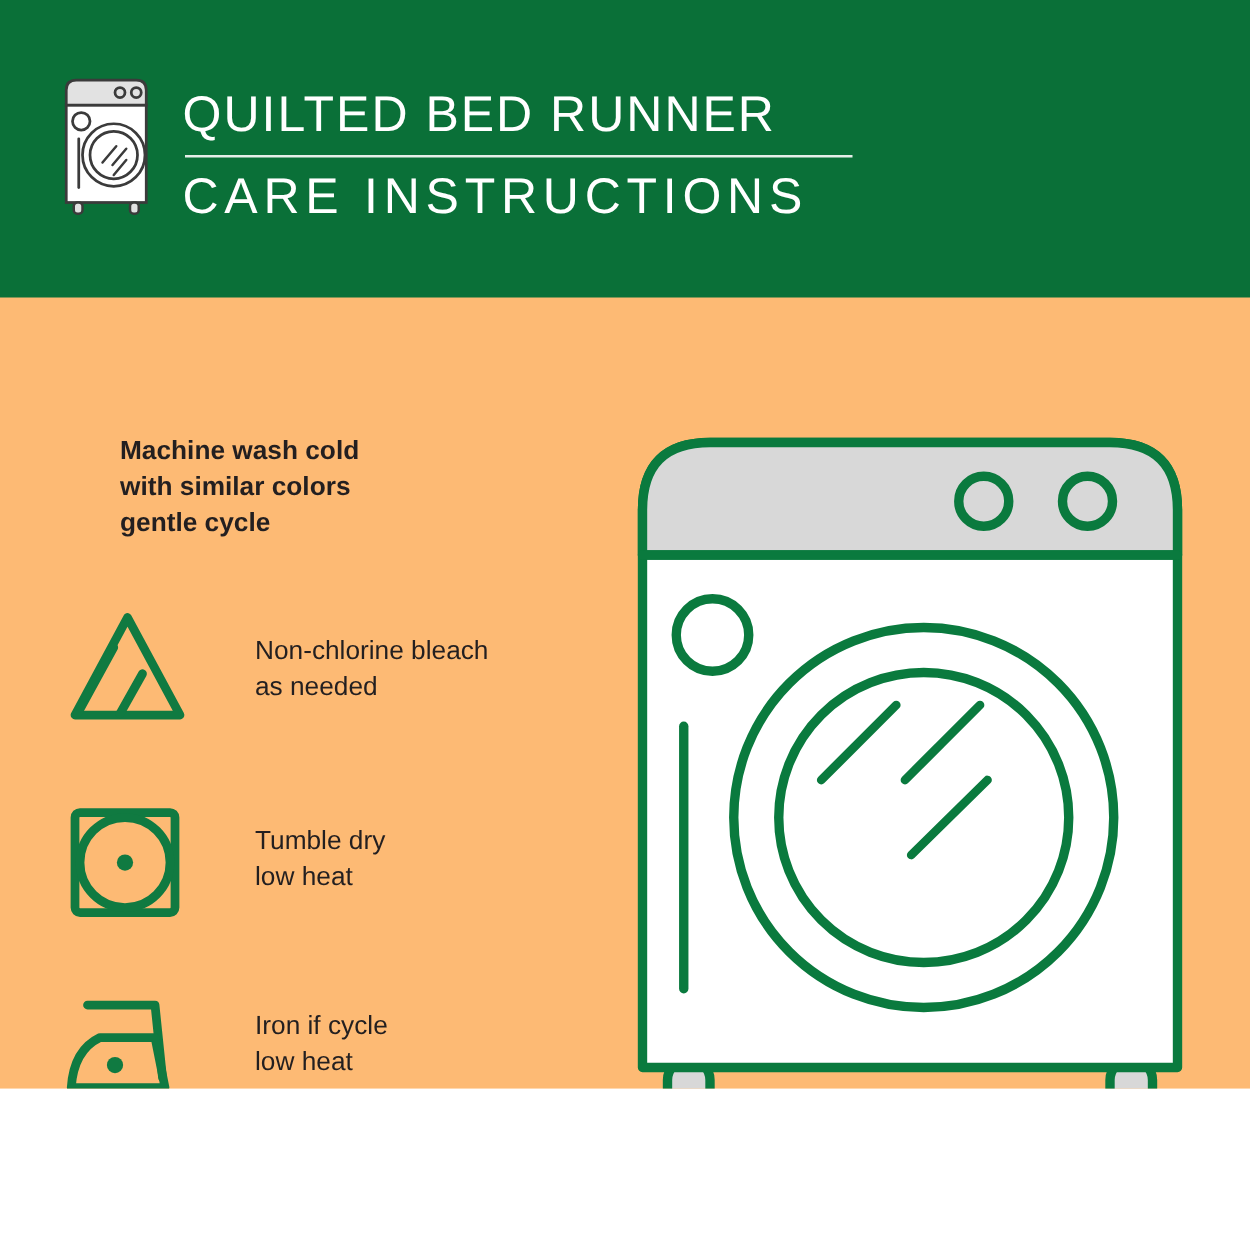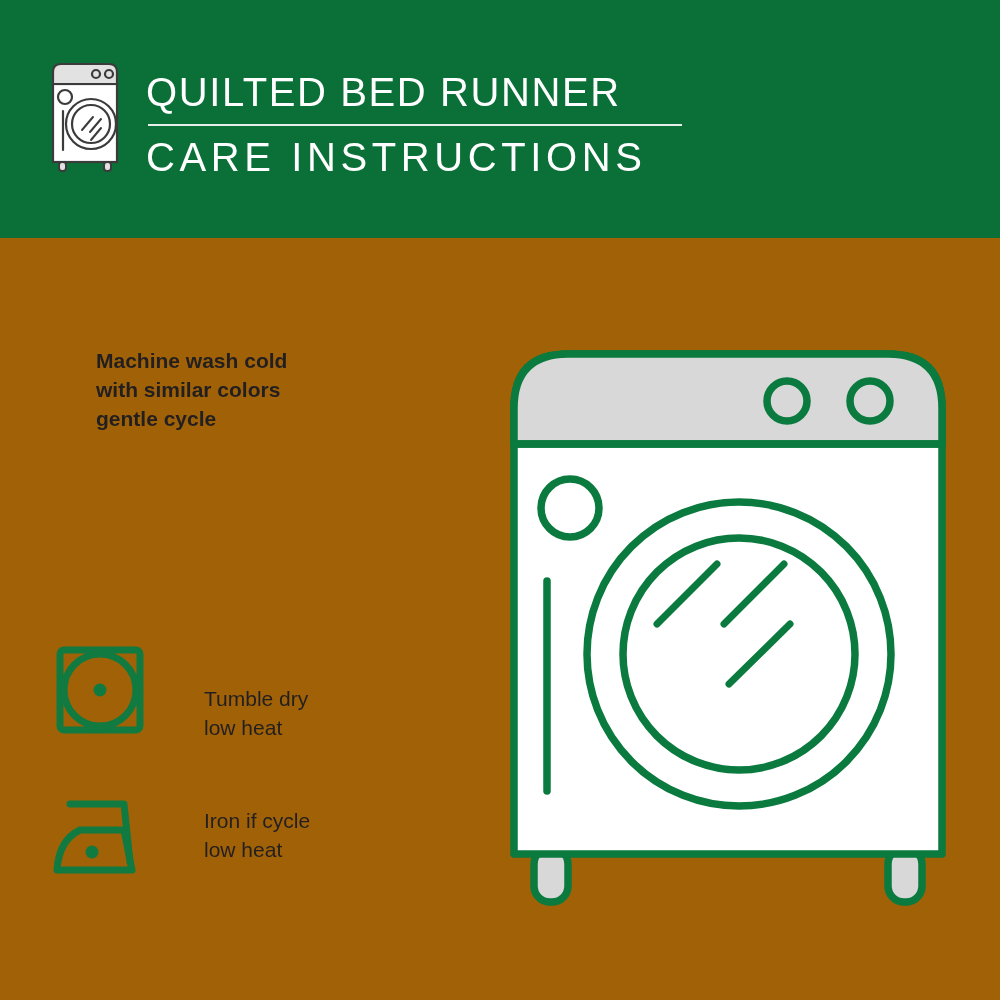--- a/index.html
+++ b/index.html
@@ -6,22 +6,22 @@
     margin: 0;
     padding: 0;
     background: #ffffff;
   }
   body {
     font-family: "Liberation Sans", sans-serif;
   }
   #page {
     position: relative;
     width: 1000px;
-    height: 1000px;
-    background: #a16207;
+    height: 871px;
+    background: #fdba74;
     overflow: hidden;
   }
 
   
   #header-band {
     position: absolute;
     left: 0;
     top: 0;
     width: 1000px;
     height: 238px;
@@ -87,21 +87,21 @@
     margin-left: 44px;
     padding-top: 4px;
     color: #231f20;
     font-size: 21px;
     line-height: 29px;
     font-weight: 400;
     white-space: pre-line;
   }
   #care-row-wash   { top: 108px; }
   #care-row-bleach { top: 248px; }
-  #care-row-dry    { top: 404px; align-items: flex-end; }
+  #care-row-dry    { top: 404px; }
   #care-row-iron   { top: 550px; }
 
   #care-row-wash   .care-text { padding-top: 0px; font-weight: bold; }
   #care-row-bleach .care-text { padding-top: 20px; }
   #care-row-dry    .care-text { padding-top: 16px; }
   #care-row-iron   .care-text { padding-top: 18px; }
 
   
   #washer-illustration {
     position: absolute;
@@ -153,20 +153,33 @@
   </div>
 
   <div id="care-list">
 
     <div class="care-row" id="care-row-wash">
       <div class="care-text">Machine wash cold
 with similar colors
 gentle cycle</div>
     </div>
 
+    <div class="care-row" id="care-row-bleach">
+      <span class="care-icon">
+        <svg width="108" height="96" viewBox="0 0 108 96" xmlns="http://www.w3.org/2000/svg">
+          <g fill="none" stroke="#107a41" stroke-width="7" stroke-linecap="round" stroke-linejoin="round">
+            <path d="M50 8 L92 86 L8 86 Z"></path>
+            <line x1="39" y1="32" x2="10" y2="85"></line>
+            <line x1="62" y1="53" x2="44" y2="85"></line>
+          </g>
+        </svg>
+      </span>
+      <div class="care-text">Non-chlorine bleach
+as needed</div>
+    </div>
 
     <div class="care-row" id="care-row-dry">
       <span class="care-icon">
         <svg width="108" height="96" viewBox="0 0 108 96" xmlns="http://www.w3.org/2000/svg">
           <g fill="none" stroke="#107a41" stroke-width="7" stroke-linecap="round" stroke-linejoin="round">
             <rect x="8" y="8" width="80" height="80" rx="4"></rect>
             <circle cx="48" cy="48" r="36"></circle>
           </g>
           <circle cx="48" cy="48" r="6.5" fill="#107a41"></circle>
         </svg>

